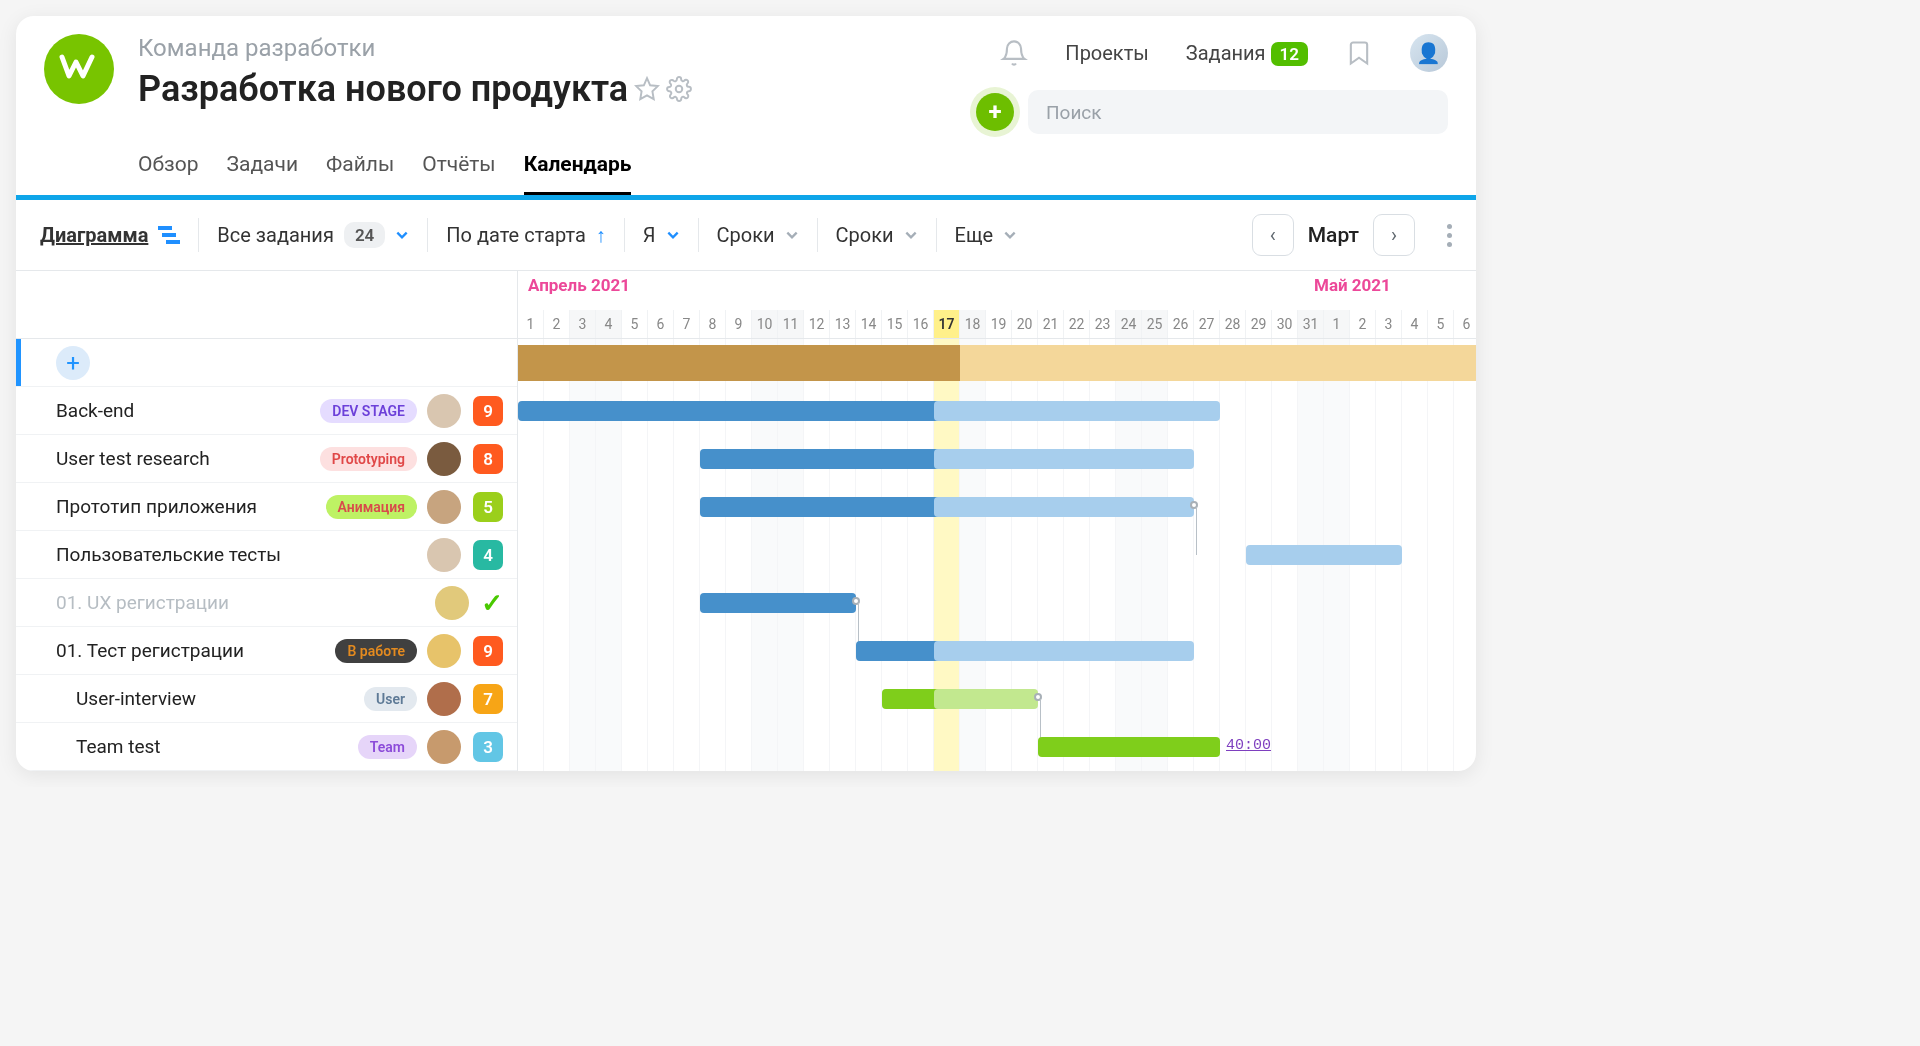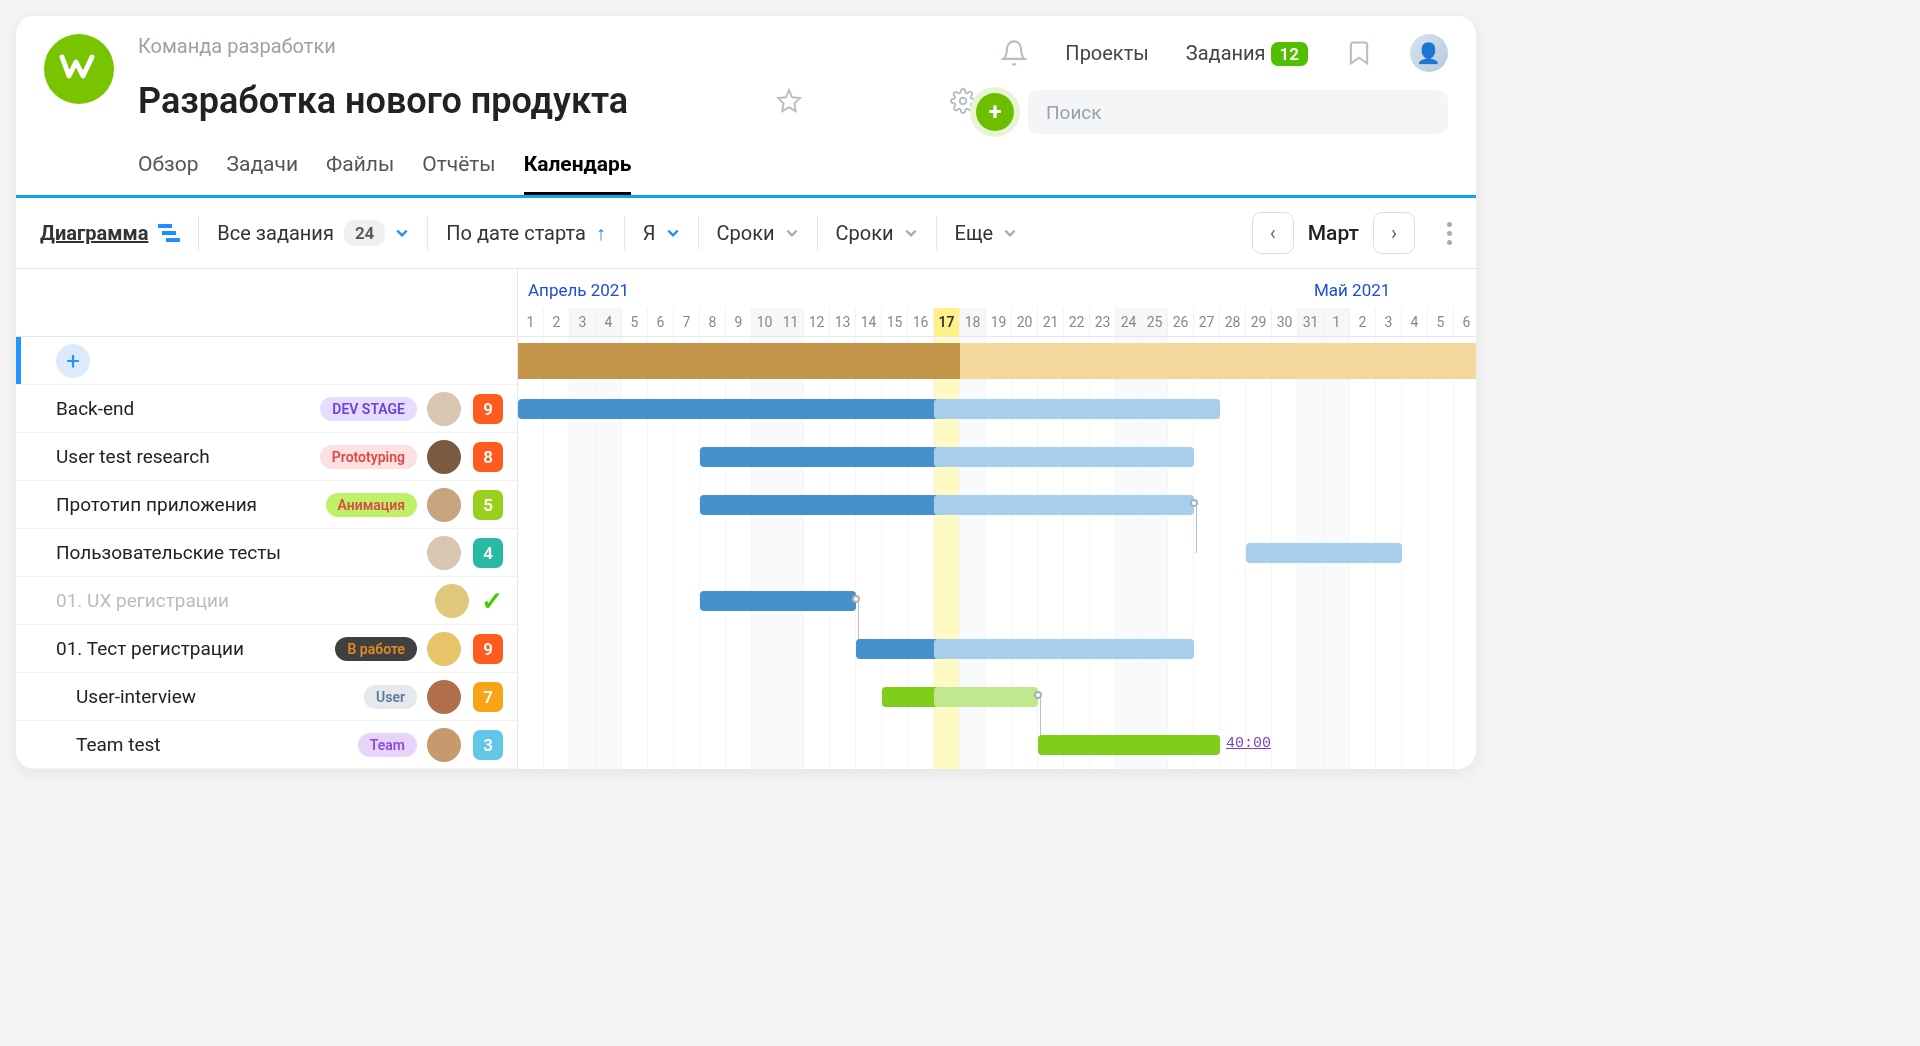--- a/index.html
+++ b/index.html
@@ -18,22 +18,22 @@
     position: relative;
   }
   
   .header { display: flex; align-items: flex-start; padding: 18px 28px 0 28px; }
   .logo {
     width: 70px; height: 70px; border-radius: 50%;
     background: #78C400; display:flex; align-items:center; justify-content:center;
     margin-right: 24px; flex-shrink:0;
   }
   .header-center { flex: 1; }
-  .team-name { color: #9aa1a8; font-size: 20px; margin-bottom: 22px; }
-  .title-row { display:flex; align-items:center; gap:6px;justify-content:space-between; }
+  .team-name { color: #9aa1a8; font-size: 24px; margin-bottom: 6px; }
+  .title-row { display:flex; align-items:center; gap:6px; }
   .project-title { font-size: 36px; font-weight:600; color:#222; }
   .star-icon, .gear-icon { width:26px; height:26px; color:#b8bec4; cursor:pointer; }
   .header-right { display:flex; flex-direction:column; align-items:flex-end; gap:18px; }
   .top-icons { display:flex; align-items:center; gap:37px; }
   .bell-icon, .bookmark-icon { width:28px; height:28px; color:#b8bec4; cursor:pointer; }
   .nav-link { font-size:20px; color:#444; cursor:pointer; }
   .badge-green {
     background:#53BE00; color:#fff; border-radius:7px;
     padding:2px 9px; font-size:17px; font-weight:600;
   }
@@ -47,21 +47,21 @@
     width:38px; height:38px; border-radius:50%; background:#6DBE00;
     display:flex;align-items:center;justify-content:center; color:#fff;
     font-size:24px; font-weight:bold; cursor:pointer;
     box-shadow: 0 0 0 6px #E8F4D4;
   }
   .search-box {
     width:420px; height:44px; background:#F3F5F7; border-radius:10px;
     display:flex; align-items:center; padding:0 18px; color:#9aa1a8; font-size:19px;
   }
   
-  .tabs { display:flex; gap:28px; padding:18px 28px 0 122px; border-bottom:3px solid #0ea5e9; }
+  .tabs { display:flex; gap:28px; padding:18px 28px 0 122px; border-bottom:5px solid #0ea5e9; }
   .tab { font-size:21px; color:#555; padding-bottom:16px; cursor:pointer; }
   .tab.active { font-weight:700; color:#000; border-bottom:3px solid #000; }
   
   .toolbar {
     display:flex; align-items:center; padding:14px 24px;
     border-bottom:1px solid #E5E8EB; gap:0;
   }
   .tb-sep { width:1px; height:34px; background:#E5E8EB; margin:0 18px; }
   .tb-link { display:flex; align-items:center; gap:10px; font-size:20px; cursor:pointer; color:#333; }
   .tb-underline { text-decoration:underline; font-weight:700; }
@@ -78,21 +78,21 @@
     color:#5F676E; font-size:20px;
   }
   .month-lbl { font-size:21px; font-weight:500; }
   .kebab { display:flex; flex-direction:column; gap:4px; margin-left:18px; cursor:pointer; }
   .kebab span { width:5px;height:5px;border-radius:50%;background:#A5AEB7; }
   
   .gantt { display:flex; }
   .left-col { width:502px; flex-shrink:0; border-right:1px solid #E5E8EB; }
   .right-col { flex:1; position:relative; overflow:hidden; }
   .axis-head { height:68px; border-bottom:1px solid #E5E8EB; position:relative; }
-  .axis-month { position:absolute; top:11px; font-size:17px; color:#1d4ed8; font-weight:400; }
+  .axis-month { position:absolute; top:4px; font-size:17px; color:#ec4899; font-weight:700; }
   .axis-days { position:absolute; bottom:0; left:0; right:0; display:flex; }
   .day {
     width:26px; text-align:center; font-size:14px; color:#888;
     border-right:1px solid #F0F2F4; padding:6px 0; flex-shrink:0;
   }
   .day.wk { background:#F6F7F8; }
   .day.today { background:#FFF08A; color:#333; font-weight:600; }
   .grid-bg {
     position:absolute; top:68px; bottom:0; left:0; right:0; display:flex; z-index:0;
   }

